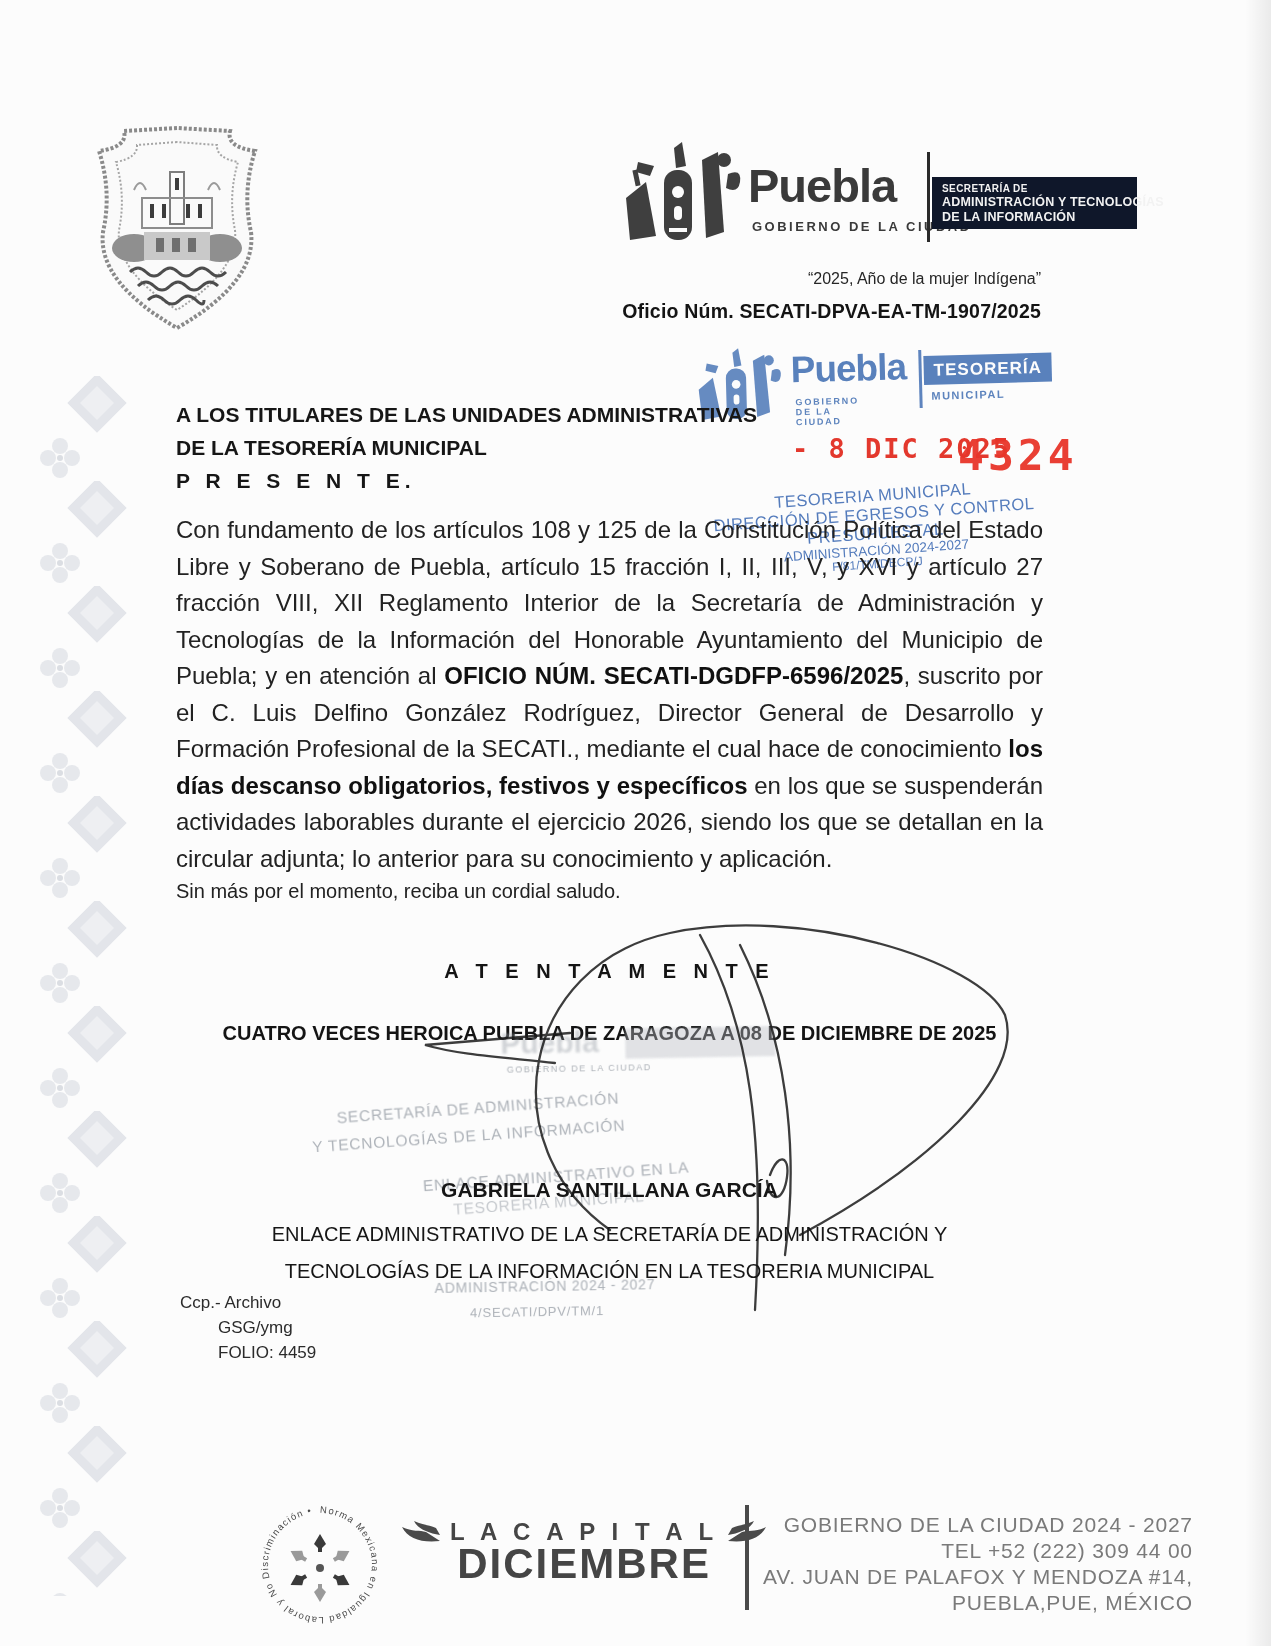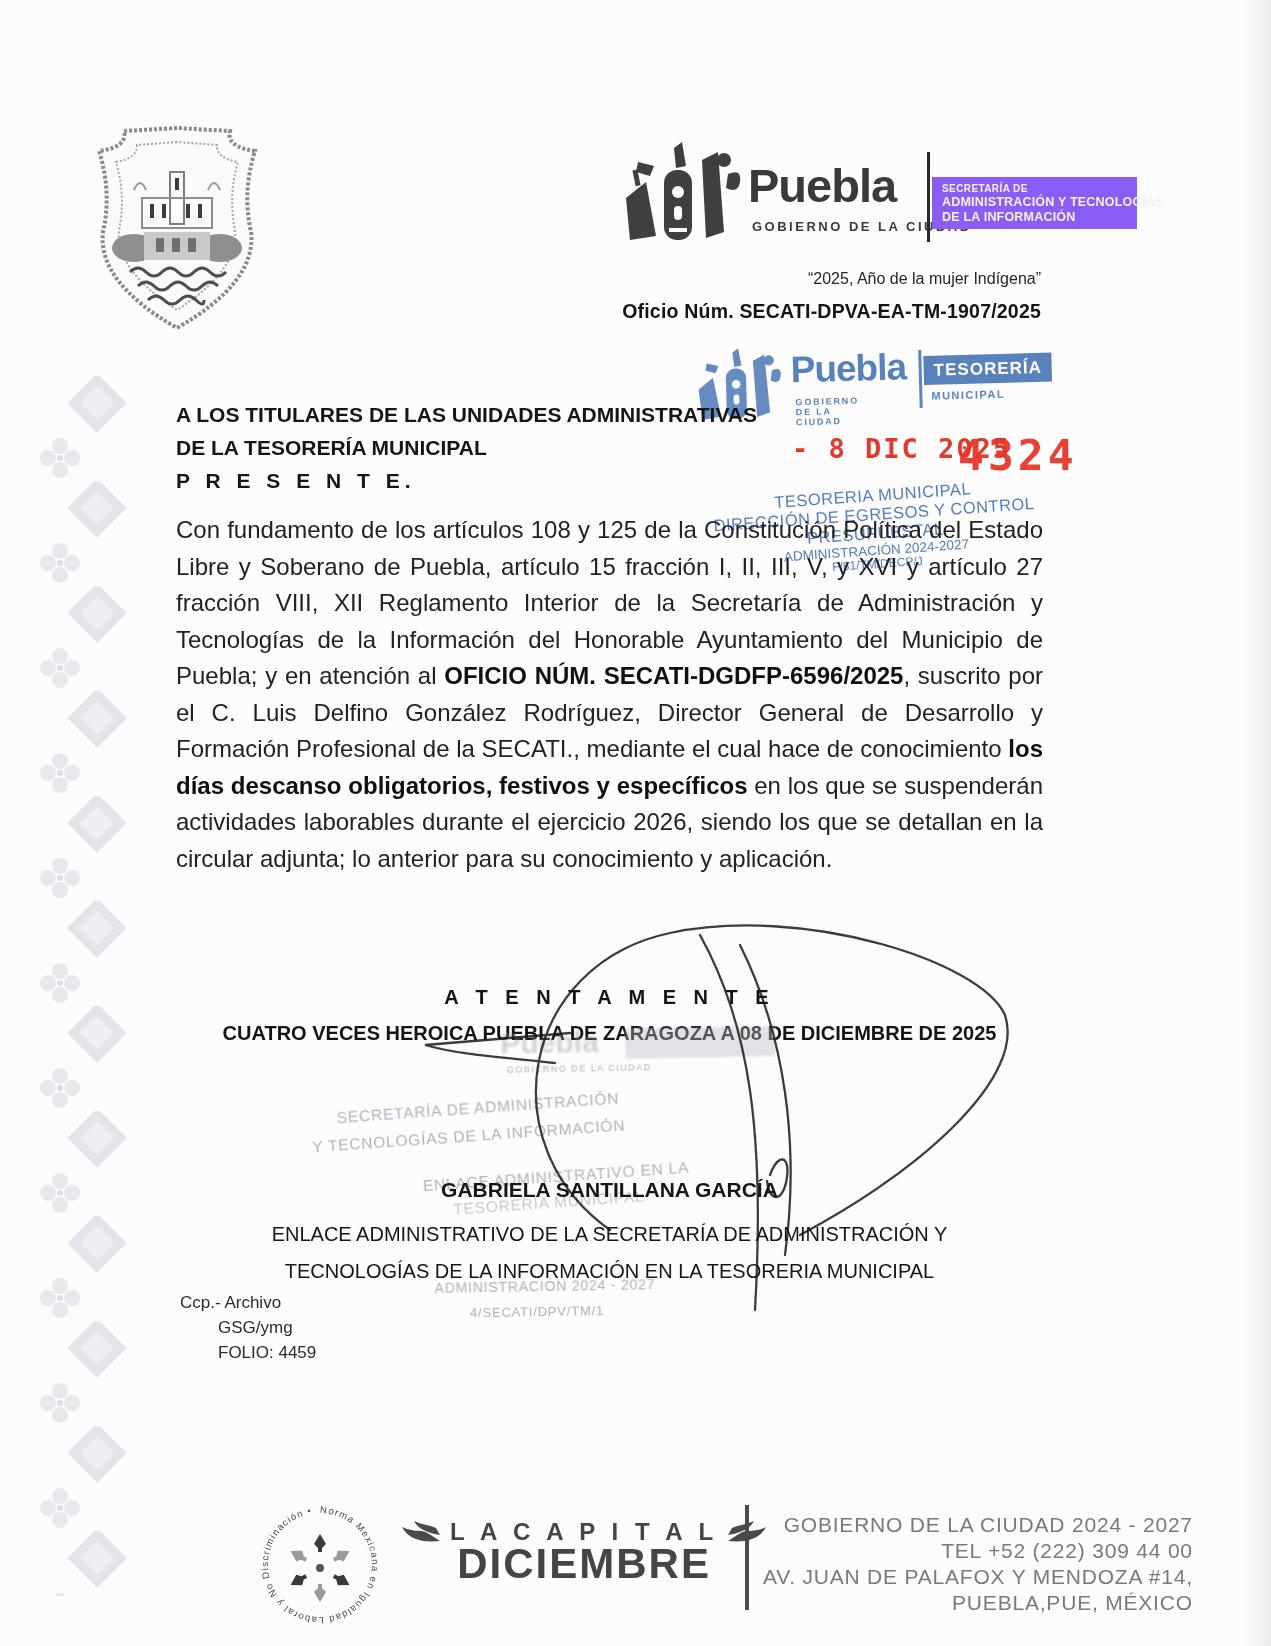--- a/index.html
+++ b/index.html
@@ -15,21 +15,21 @@
   .page::after{ 
     content:"";position:absolute;top:0;right:0;width:26px;height:100%;
     background:linear-gradient(to right,rgba(0,0,0,0),rgba(0,0,0,0.07));
     pointer-events:none;
   }
   .abs{position:absolute;}
   
   .brand-word{font-weight:bold;color:#3a3a3a;font-size:47px;letter-spacing:-1px;}
   .brand-sub{font-weight:bold;color:#3a3a3a;font-size:13px;letter-spacing:2.5px;}
   .brand-bar{width:3px;background:#2a2a2a;}
-  .sec-box{background:#8b5cf6;color:#f2f2f2;padding:6px 8px 5px 10px;line-height:1.18;}
+  .sec-box{background:#0f172a;color:#f2f2f2;padding:6px 8px 5px 10px;line-height:1.18;}
   .sec-box .l1{font-size:10px;font-weight:bold;letter-spacing:.4px;}
   .sec-box .l2{font-size:12.5px;font-weight:bold;letter-spacing:.2px;white-space:nowrap;}
   .legend{font-size:16px;color:#262626;}
   .oficio{font-size:19.5px;font-weight:bold;color:#141414;letter-spacing:.2px;}
   
   .stamp-blue{color:#4c77b7;}
   .rs-word{font-weight:bold;font-size:37px;letter-spacing:-1px;opacity:.92;}
   .rs-sub{font-weight:bold;font-size:9px;letter-spacing:1.8px;opacity:.9;}
   .rs-box{background:#4c77b7;color:#fdfdfd;font-weight:bold;font-size:17px;
           letter-spacing:1px;padding:5px 10px 4px;opacity:.92;}
@@ -168,22 +168,23 @@
     <div class="u1">TESORERIA MUNICIPAL</div>
     <div class="u1">DIRECCIÓN DE EGRESOS Y CONTROL</div>
     <div class="u1">PRESUPUESTAL</div>
     <div class="u2">ADMINISTRACIÓN 2024-2027</div>
     <div class="u3">F/81/TM/DECP/J</div>
   </div>
 
   <div class="abs bodytext" style="left:176px;top:512px;width:867px;">
     <span>Con fundamento de los artículos 108 y 125 de la Constitución Política del Estado Libre y Soberano de Puebla, artículo 15 fracción I, II, III, V, y XVI y artículo 27 fracción VIII, XII Reglamento Interior de la Secretaría de Administración y Tecnologías de la Información del Honorable Ayuntamiento del Municipio de Puebla; y en atención al </span><b>OFICIO NÚM. SECATI-DGDFP-6596/2025</b><span>, suscrito por el C. Luis Delfino González Rodríguez, Director General de Desarrollo y Formación Profesional de la SECATI., mediante el cual hace de conocimiento </span><b>los días descanso obligatorios, festivos y específicos</b><span> en los que se suspenderán actividades laborables durante el ejercicio 2026, siendo los que se detallan en la circular adjunta; lo anterior para su conocimiento y aplicación.</span>
   </div>
-
-  <div class="abs center-block atent" style="left:176px;top:986px;width:867px;">A T E N T A M E N T E</div>
+  <div class="abs closing" style="left:176px;top:880px;">Sin más por el momento, reciba un cordial saludo.</div>
+
+  <div class="abs center-block atent" style="left:176px;top:960px;width:867px;">A T E N T A M E N T E</div>
   <div class="abs center-block placedate" style="left:176px;top:1022px;width:867px;">CUATRO VECES HEROICA PUEBLA DE ZARAGOZA A 08 DE DICIEMBRE DE 2025</div>
 
   <div class="abs gstamp" style="left:380px;top:1024px;width:560px;transform:rotate(-1deg);">
     <div class="abs g-blur" style="left:120px;top:0;font-weight:bold;font-size:30px;opacity:.55;">Puebla</div>
     <div class="abs g-blur" style="left:245px;top:4px;width:150px;height:30px;background:#b8bcc2;opacity:.5;"></div>
     <div class="abs" style="left:126px;top:38px;font-size:9px;letter-spacing:1.5px;">GOBIERNO DE LA CIUDAD</div>
     <div class="abs gl" style="left:-45px;top:72px;transform:rotate(-3deg);">SECRETARÍA DE ADMINISTRACIÓN</div>
     <div class="abs gl" style="left:-70px;top:100px;transform:rotate(-3deg);">Y TECNOLOGÍAS DE LA INFORMACIÓN</div>
     <div class="abs gl" style="left:40px;top:142px;transform:rotate(-3deg);">ENLACE ADMINISTRATIVO EN LA</div>
     <div class="abs gl" style="left:70px;top:168px;transform:rotate(-3deg);opacity:.7;">TESORERÍA MUNICIPAL</div>

